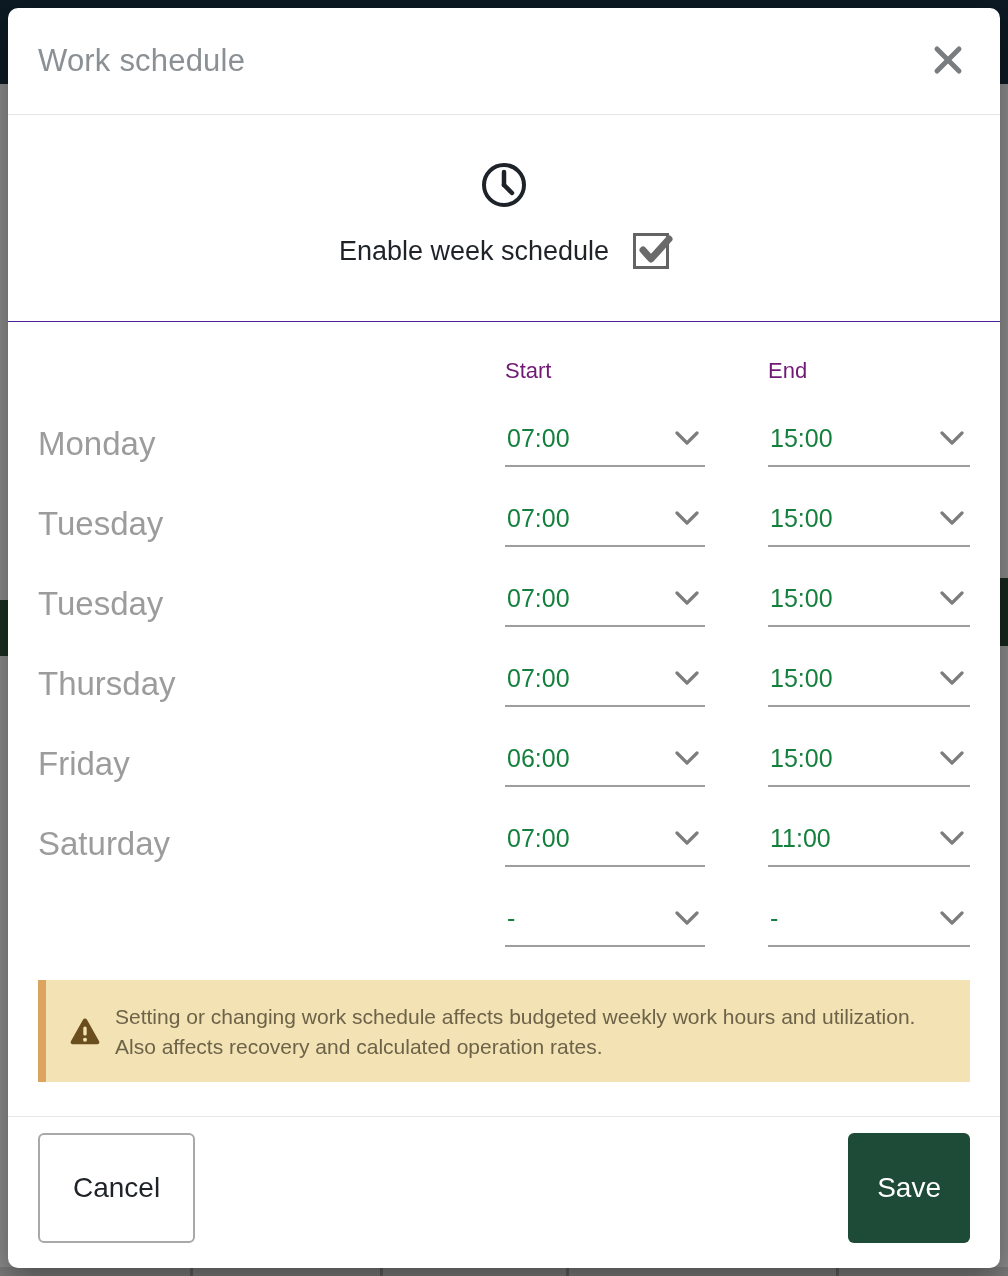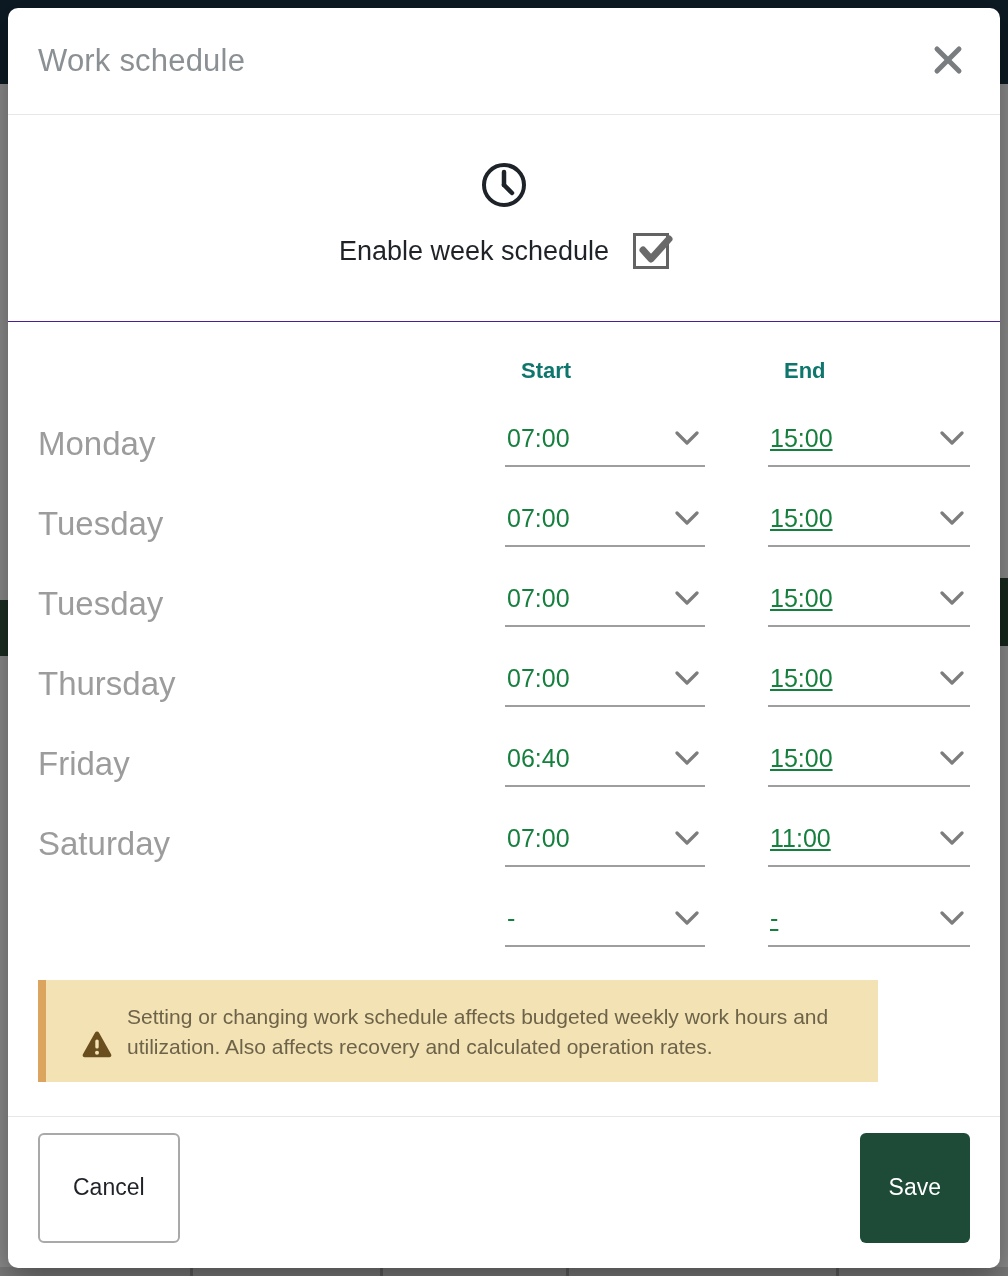--- a/index.html
+++ b/index.html
@@ -44,49 +44,49 @@
   .checkbox {
     width:36px; height:36px; border:3px solid #636363; background:#fff;
     position:relative; cursor:pointer; flex:0 0 auto;
   }
   .checkbox svg { position:absolute; left:1px; top:-3px; }
 
   
   .body { flex:1 1 auto; padding:36px 30px 0 30px; }
   .grid-row { display:grid; grid-template-columns:467px 200px 63px 202px; align-items:center; }
   .head-row { height:46px; align-items:start; }
-  .col-head { font-size:22px; font-weight:700; color:#0f766e;margin-left:16px; }
+  .col-head { font-size:22px; font-weight:400; color:#701a75; }
   .col-head.start { grid-column:2; }
   .col-head.end { grid-column:4; }
   .sched-row { height:80px; }
   .day-label { font-size:33px; color:#9c9c9c; }
   .time-select {
     align-self:center; display:flex; align-items:center; justify-content:space-between;
     border-bottom:2px solid #9e9e9e; padding:0 6px 10px 2px;
     font-size:25px; color:#15803d; cursor:pointer; height:46px;
   }
   .time-select .chev { display:flex; align-items:center; }
   .sel-start { grid-column:2; }
-  .sel-end { grid-column:4;text-decoration:underline; }
+  .sel-end { grid-column:4; }
 
   
   .warning {
-    margin-top:16px; width:840px; min-height:93px;
+    margin-top:16px; width:932px; min-height:93px;
     background:var(--warning-bg,#f2e2b4); border-left:8px solid var(--warning-border,#dba55f);
-    display:flex; align-items:flex-end; gap:15px; padding:22px 22px 20px 36px;
+    display:flex; align-items:center; gap:15px; padding:22px 22px 20px 24px;
   }
   .warning-icon { flex:0 0 auto; margin-top:3px; }
   .warning-text { font-size:21px; line-height:30px; color:var(--warning-text,#6d6349); max-width:850px; }
 
   
   .modal-footer {
     flex:0 0 152px; border-top:1px solid #e5e7e8;
     display:flex; align-items:center; justify-content:space-between; padding:0 30px 10px 30px;
   }
-  .btn { height:110px; font-family:inherit; font-size:23px; border-radius:6px; cursor:pointer;text-align:center; }
+  .btn { height:110px; font-family:inherit; font-size:28px; border-radius:6px; cursor:pointer;text-align:center; }
   .btn-cancel { background:#ffffff; border:2px solid #a9a9a9; color:#1f2328; padding:0 33px; }
   .btn-save { background:var(--save-green,#1d4b38); border:none; color:#ffffff; padding:0 29px; }
 </style>
 </head>
 <body>
 
 <div class="bg-top"></div>
 <div class="bg-green-left"></div>
 <div class="bg-green-right"></div>
 <div class="bg-bottom"></div>
@@ -209,21 +209,21 @@
             <svg width="24" height="15" viewBox="0 0 24 15">
               <polyline points="2,2 12,12 22,2" fill="none" stroke="#7d7d7d" stroke-width="3.2" stroke-linecap="round" stroke-linejoin="round"></polyline>
             </svg>
           </span>
       </span>
     </div>
 
     <div class="grid-row sched-row">
       <span class="day-label">Friday</span>
       <span class="time-select sel-start">
-        <span>06:40</span>
+        <span>06:00</span>
         <span class="chev">
             <svg width="24" height="15" viewBox="0 0 24 15">
               <polyline points="2,2 12,12 22,2" fill="none" stroke="#7d7d7d" stroke-width="3.2" stroke-linecap="round" stroke-linejoin="round"></polyline>
             </svg>
           </span>
       </span>
       <span class="time-select sel-end">
         <span>15:00</span>
         <span class="chev">
             <svg width="24" height="15" viewBox="0 0 24 15">

